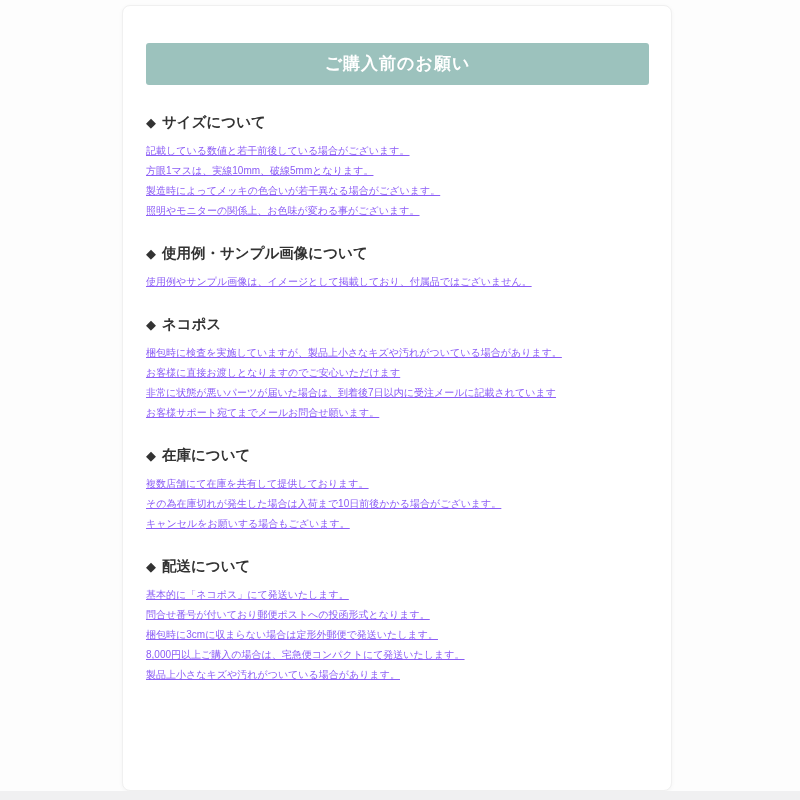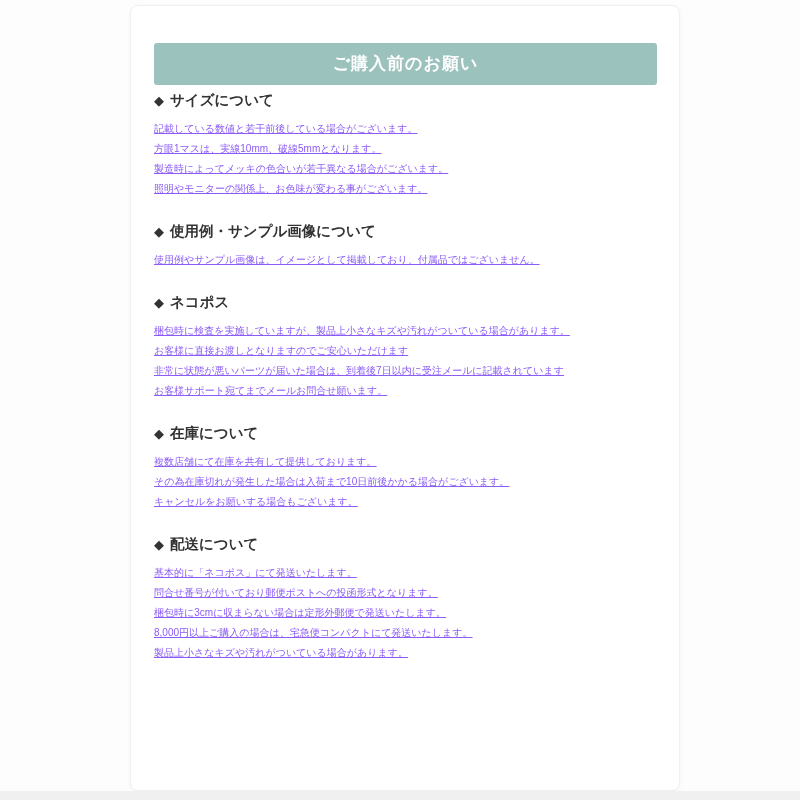--- a/index.html
+++ b/index.html
@@ -11,21 +11,21 @@
     font-family: "Liberation Sans", "DejaVu Sans", sans-serif;
     overflow: hidden;
   }
   .page {
     position: relative;
     width: 800px;
     height: 800px;
   }
   .card {
     position: absolute;
-    left: 130px;
+    left: 122px;
     top: 5px;
     width: 550px;
     height: 786px;
     box-sizing: border-box;
     background: #ffffff;
     border: 1px solid #f0f0f0;
     border-radius: 8px;
     box-shadow: 0 1px 4px rgba(0,0,0,0.04);
     padding: 37px 22px 0 23px;
   }
@@ -41,21 +41,21 @@
     letter-spacing: 1px;
   }
   .section .heading {
     margin: 22px 0 8px;
     font-size: 14.5px;
     font-weight: bold;
     color: #333333;
     line-height: 20px;
   }
   .section:first-child .heading {
-    margin-top: 5px;
+    margin-top: 27px;
   }
   .heading .bullet {
     margin-right: 6px;
     font-size: 13px;
   }
   .section .line {
     font-size: 10px;
     color: #8b5cf6;
     line-height: 20px;
     text-decoration: underline;

